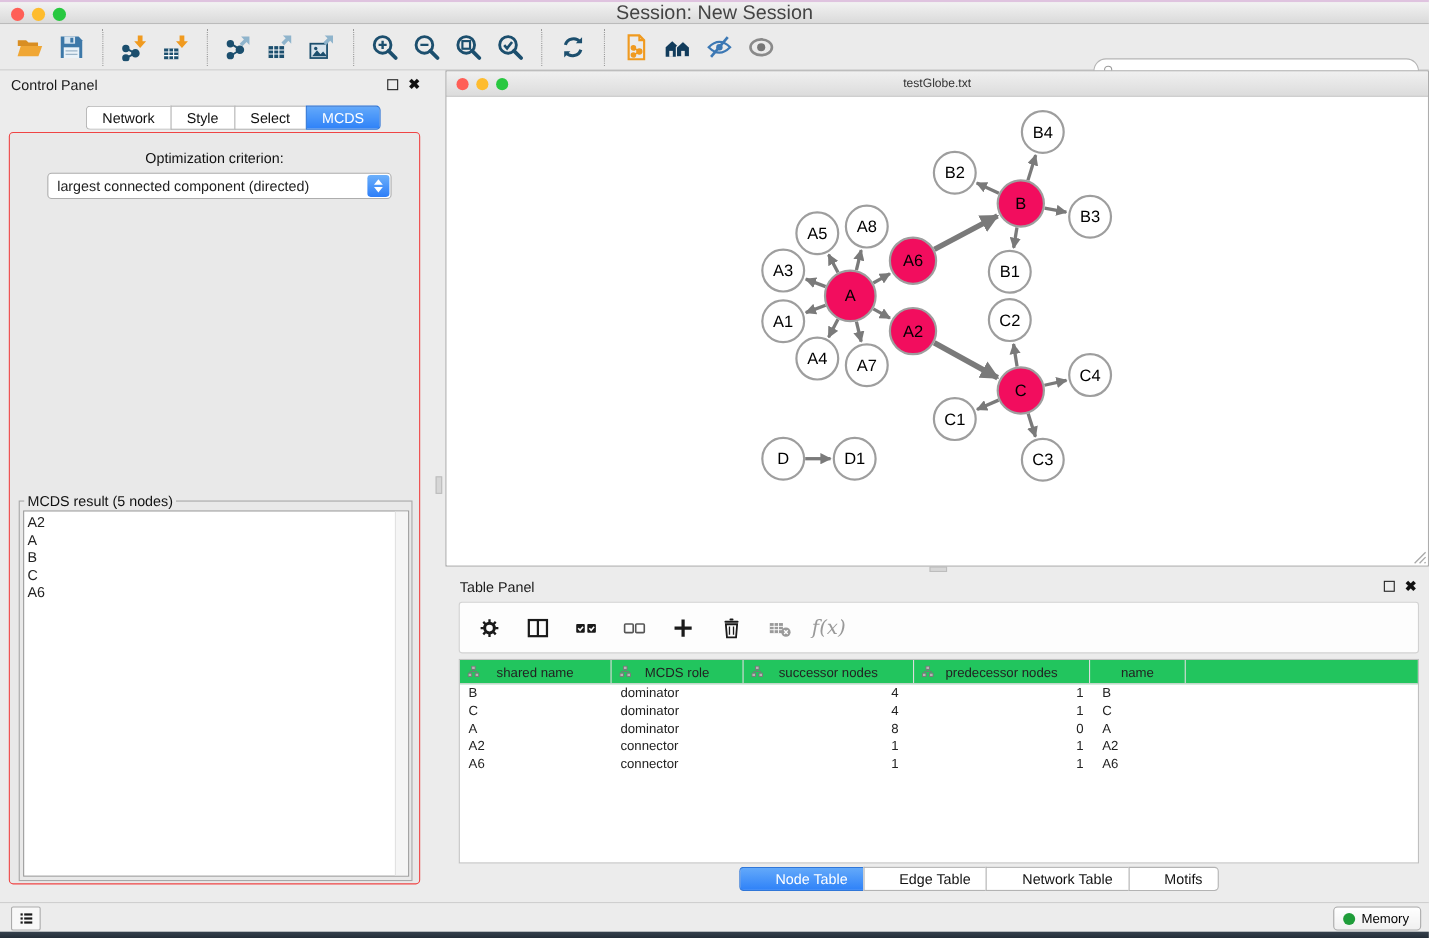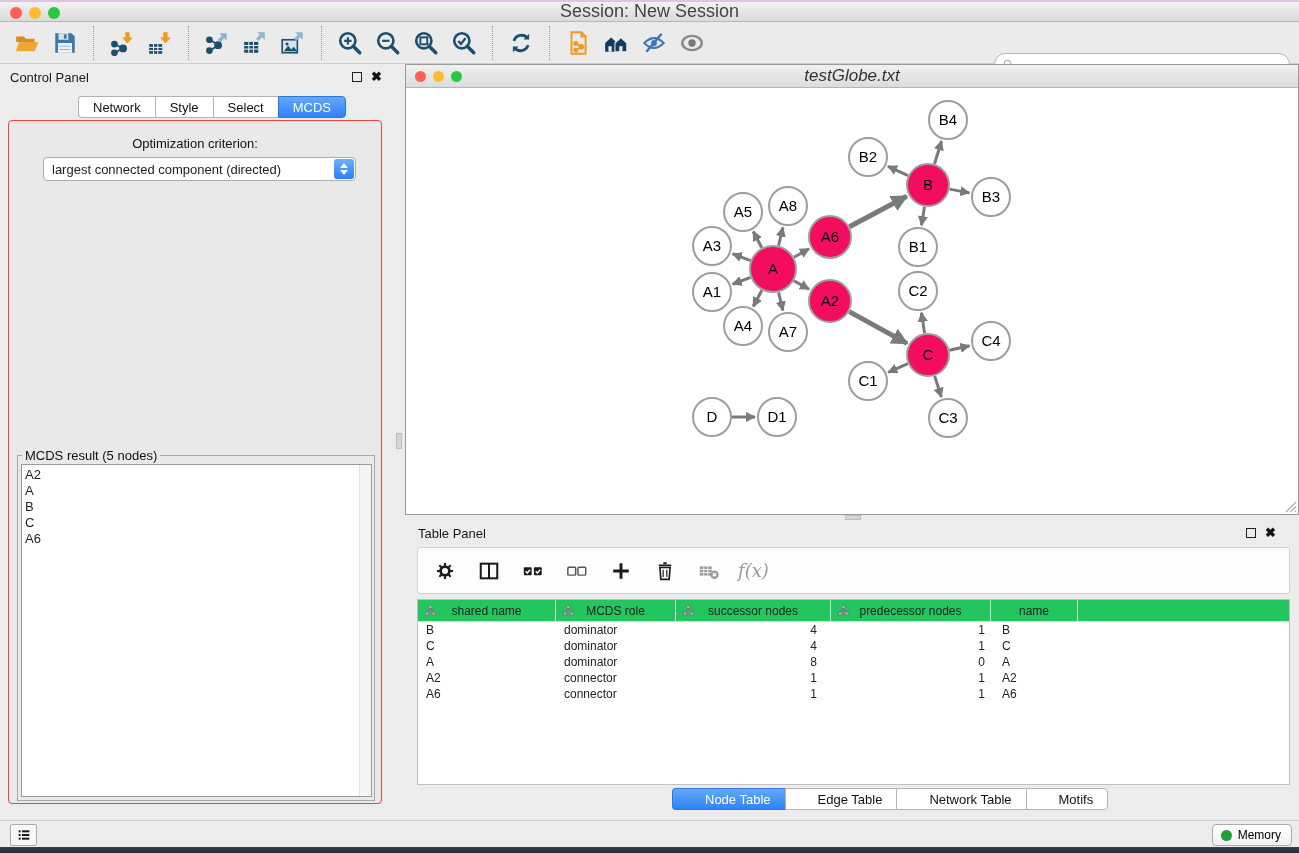--- a/index.html
+++ b/index.html
@@ -53,21 +53,21 @@
   .result-legend { position:absolute; left:4px; top:-8px; background:#e9e9e9; padding:0 3px; font-size:13px; color:#111; }
   .result-list { position:absolute; left:3px; top:8px; width:351px; height:333px; background:#fff;
     border:1px solid #9a9a9a; font-size:13px; padding:2px 0 0 3px; overflow:hidden; }
   .result-list .scrolltrack { position:absolute; right:0; top:0; width:12px; height:100%; background:#f5f5f5; border-left:1px solid #e2e2e2; }
   .result-item { line-height:16px; }
 
   
   .net-window { position:absolute; left:405px; top:64px; width:894px; height:451px; background:#fff;
     border:1px solid #9a9a9a; }
   .net-titlebar { height:23px; background:linear-gradient(#f0f0f0,#dcdcdc); border-bottom:1px solid #b5b5b5;
-    display:flex; align-items:center; justify-content:center; font-size:17px; color:#333; position:relative;font-style:italic; }
+    display:flex; align-items:center; justify-content:center; font-size:11px; color:#333; position:relative; }
   .net-titlebar .lights { left:9px; top:6px; }
   .net-titlebar .light { width:11px; height:11px; }
   .net-canvas { position:relative; width:892px; height:426px; background:#fff; overflow:hidden; }
   .resize-corner { position:absolute; right:1px; bottom:1px; width:13px; height:13px; }
   .grip-v { position:absolute; left:396px; top:433px; width:6px; height:16px; background:#d6d6d6; border:1px solid #bdbdbd; }
   .grip-h { position:absolute; left:845px; top:515px; width:16px; height:5px; background:#d6d6d6; border:1px solid #bdbdbd; }
 
   
   .table-panel { position:absolute; left:405px; top:520px; width:894px; height:298px; }
   .tp-toolbar { position:absolute; left:12px; top:27px; width:873px; height:47px; background:#fdfdfd;
@@ -527,21 +527,21 @@
           <text x="371" y="334" text-anchor="middle" font-size="15" fill="#000000">D1</text>
         </g>
       </svg>
     <svg class="resize-corner" viewBox="0 0 13 13">
       <path d="M12 2L2 12M12 6.5L6.5 12M12 11l-1 1" stroke="#a9a9a9" stroke-width="1.2"></path>
     </svg>
   </div>
 </div>
 
 <div class="table-panel">
-  <div class="panel-head" style="padding-left:13px; padding-right:23px;">
+  <div class="panel-head" style="padding-left:13px; padding-right:11px;">
     <span>Table Panel</span>
     <span class="spacer"></span>
     <span class="float-ico"></span>
     <span class="close-ico">✖</span>
   </div>
   <div class="tp-toolbar" id="tp-toolbar">
       <button class="tp-btn">
         <svg>
           <use href="#sym-settings-gear"></use>
         </svg>

